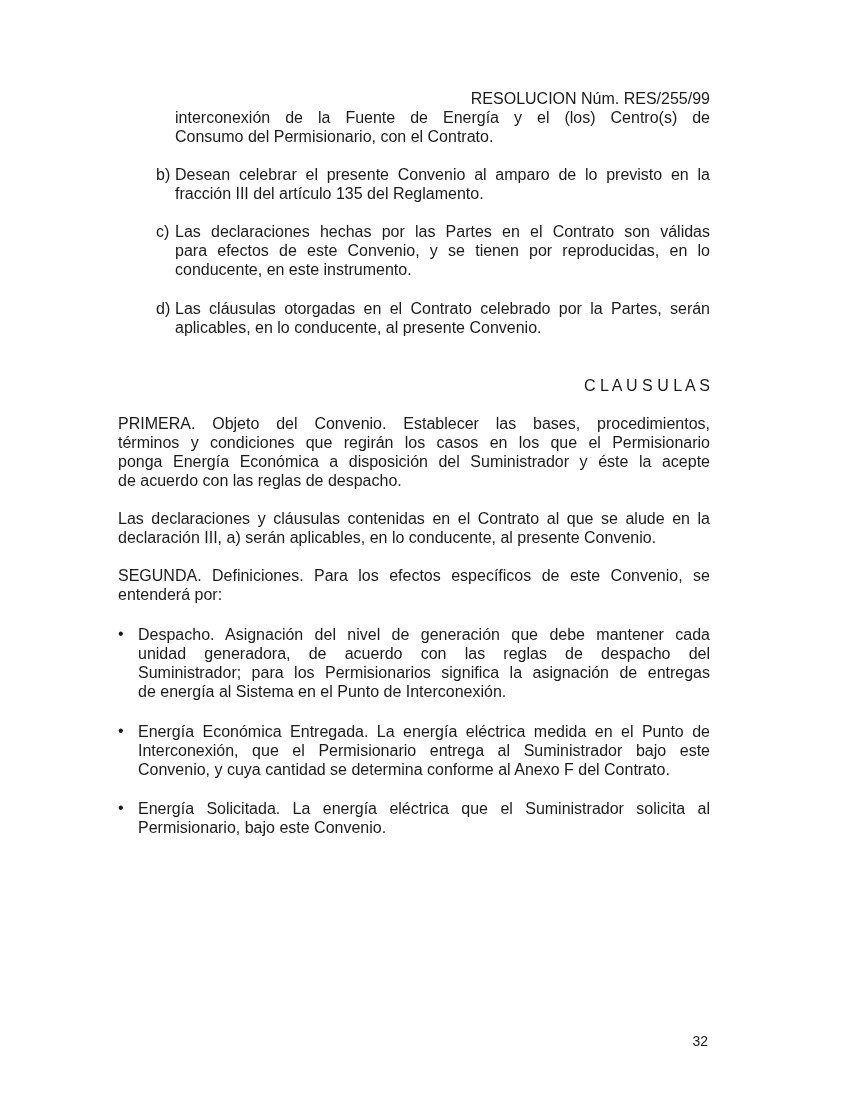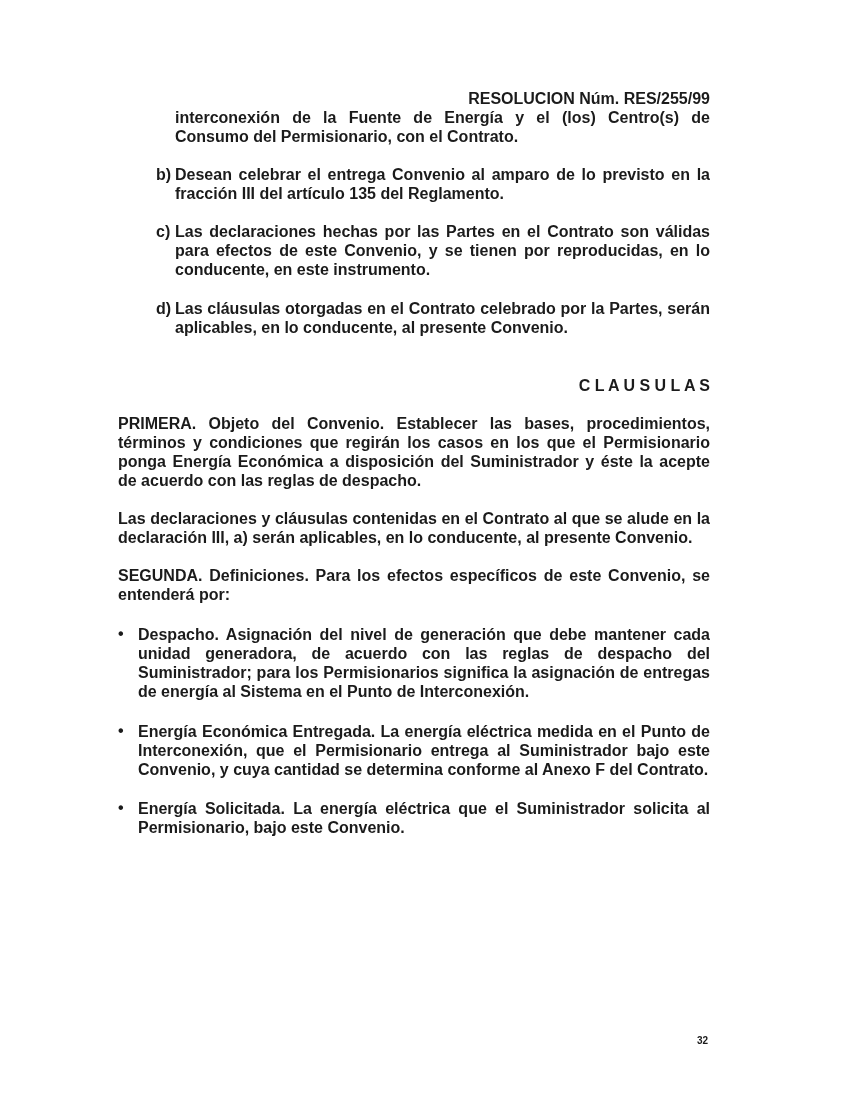--- a/index.html
+++ b/index.html
@@ -3,21 +3,21 @@
 <meta charset="utf-8">
 <style>
   html, body { margin: 0; padding: 0; }
   body {
     width: 850px; height: 1100px;
     background: #ffffff;
     font-family: "Liberation Sans", sans-serif;
     font-size: 16px; line-height: 19px;
     color: #1b1b1b;
   }
-  .page { position: relative; width: 850px; height: 1100px; background: #fff; overflow: hidden; font-weight: bold; }
+  .page { position: relative; width: 850px; height: 1100px; background: #fff; overflow: hidden; }
   .doc  { position: absolute; left: 118px; top: 0; width: 592px; }
 
   .hdr { margin-top: 89px; text-align: right; }
 
   
   .jl { text-align: justify; text-align-last: justify; text-justify: inter-word; }
   
   .ll { text-align: left; }
 
   .indent { margin-left: 57px; }
@@ -31,39 +31,39 @@
   .heading-center { text-align: right; }
 
   .mt19  { margin-top: 19px; }
   .mt20  { margin-top: 20px; }
   .mt21  { margin-top: 21px; }
   .mt39  { margin-top: 39px; }
   .mt123 { }
 
   .pagenum {
     position: absolute; top: 1033px; left: 118px; width: 590px;
-    text-align: right; font-size: 10px; line-height: 16px;
+    text-align: right; font-size: 14px; line-height: 16px;
   }
 </style>
 </head>
 <body>
 
 <div class="page">
   <div class="doc">
 
     <div class="hdr">RESOLUCION Núm. RES/255/99</div>
 
     <div class="indent mt123">
       <div class="jl">interconexión de la Fuente de Energía y el (los) Centro(s) de</div>
       <div class="ll">Consumo del Permisionario, con el Contrato.</div>
     </div>
 
     <div class="litem mt19">
       <span class="marker">b)</span>
-      <div class="jl">Desean celebrar el entrega Convenio al amparo de lo previsto en la</div>
+      <div class="jl">Desean celebrar el presente Convenio al amparo de lo previsto en la</div>
       <div class="ll">fracción III del artículo 135 del Reglamento.</div>
     </div>
 
     <div class="litem mt19">
       <span class="marker">c)</span>
       <div class="jl">Las declaraciones hechas por las Partes en el Contrato son válidas</div>
       <div class="jl">para efectos de este Convenio, y se tienen por reproducidas, en lo</div>
       <div class="ll">conducente, en este instrumento.</div>
     </div>
 

